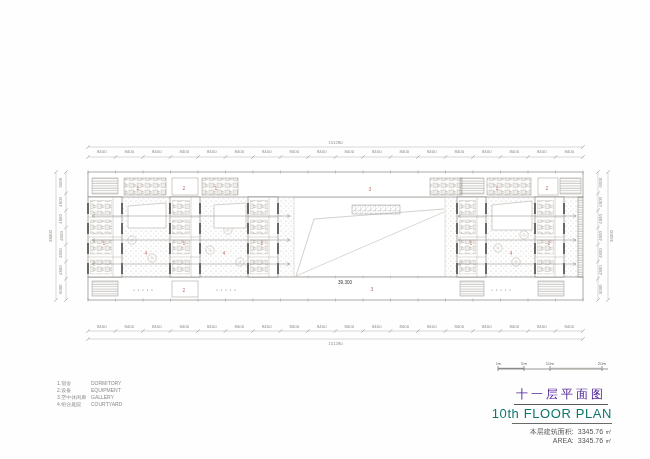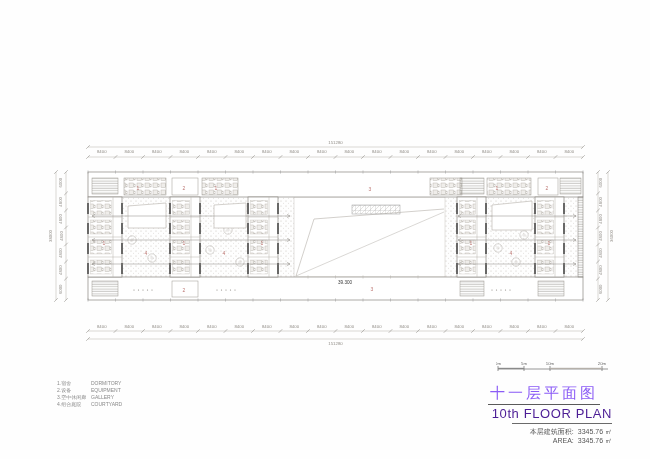--- a/index.html
+++ b/index.html
@@ -7,23 +7,23 @@
        font-family:"Liberation Sans", sans-serif;color:#4a4a4a;}
   .page{position:absolute;inset:0;background:#fefefe;}
   .hdr{position:absolute;top:17px;right:13px;font-size:9px;letter-spacing:1.3px;
        color:#9a9a9a;font-weight:400;}
   svg.plan{position:absolute;left:0;top:0;}
   .legend{position:absolute;left:57px;top:380px;font-size:5px;line-height:7px;color:#8a8a8a;}
   .legend .row{display:flex;}
   .legend .zh{width:34px;}
   .tblock{position:absolute;right:38px;bottom:14px;text-align:right;}
   .sbar{margin-bottom:7px;}
-  .tb-zh{display:inline-block;font-size:15px;letter-spacing:3px;color:#8b5cf6;
-         border-bottom:1px solid #5a5a5a;padding:0 2px 1px 2px;margin-right:12px;}
-  .tb-en{font-size:13px;letter-spacing:0.6px;color:#4c1d95;margin-top:1px;}
+  .tb-zh{display:inline-block;font-size:12px;letter-spacing:3px;color:#4c1d95;
+         border-bottom:1px solid #5a5a5a;padding:0 2px 1px 2px;margin-right:4px;}
+  .tb-en{font-size:13px;letter-spacing:0.6px;color:#0f766e;margin-top:1px;}
   .tb-rule{width:100px;margin-left:auto;border-top:1px solid #6a6a6a;margin-top:2px;margin-bottom:3px;}
   .tb-area{font-size:7px;color:#555;line-height:9px;}
   .tb-area .lab{margin-right:4px;}
 </style>
 </head>
 <body>
 
 <div class="page">
 
 

